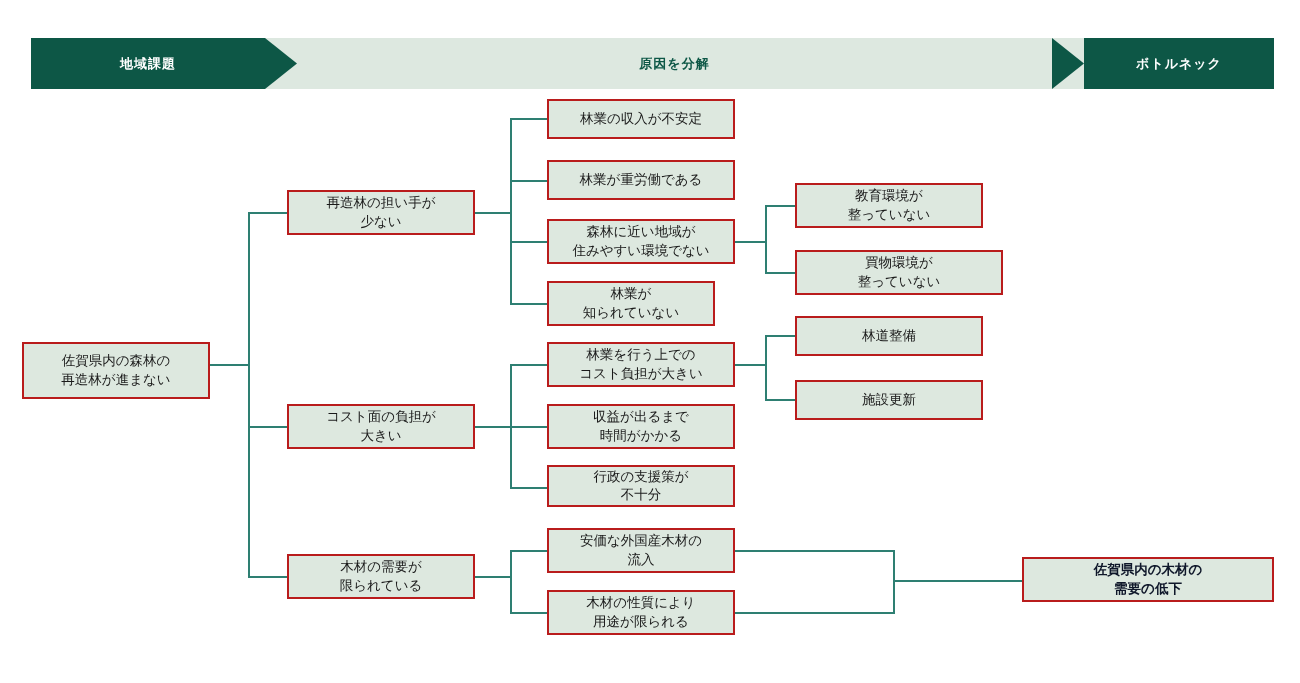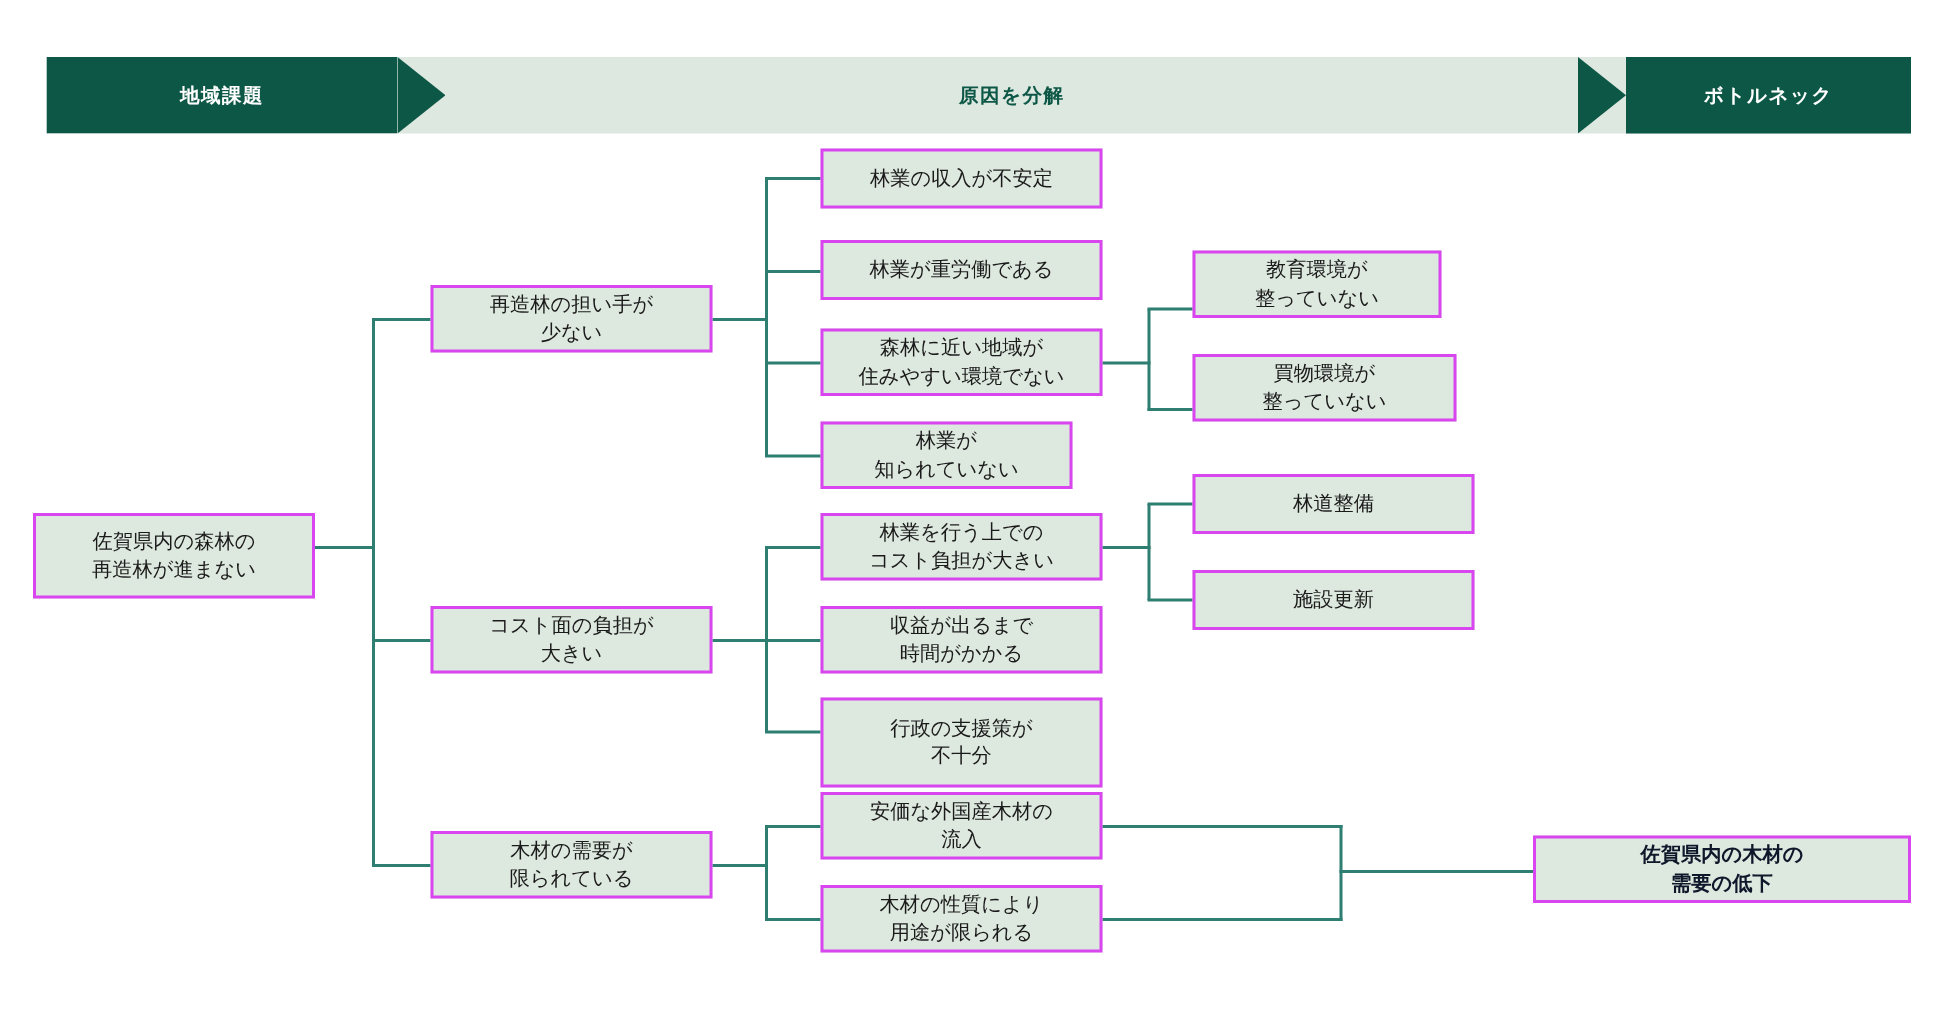--- a/index.html
+++ b/index.html
@@ -79,21 +79,21 @@
     left: 1053px;
     width: 190px;
     background: #0d5746;
   }
 
   
   .node {
     position: absolute;
     box-sizing: border-box;
     background: #dde8df;
-    border: 2px solid #d946ef;
+    border: 2px solid #b91c1c;
     display: flex;
     align-items: center;
     justify-content: center;
     text-align: center;
     color: #1a1a1a;
     font-size: 13.5px;
     line-height: 1.35;
     padding: 2px 4px;
     white-space: pre-line;
   }
@@ -186,31 +186,31 @@
   <div class="node" style="left:547px; top:160px; width:188px; height:40px;">林業が重労働である</div>
   <div class="node" style="left:547px; top:219px; width:188px; height:45px;">森林に近い地域が
 住みやすい環境でない</div>
   <div class="node" style="left:547px; top:281px; width:168px; height:45px;">林業が
 知られていない</div>
 
   <div class="node" style="left:547px; top:342px; width:188px; height:45px;">林業を行う上での
 コスト負担が大きい</div>
   <div class="node" style="left:547px; top:404px; width:188px; height:45px;">収益が出るまで
 時間がかかる</div>
-  <div class="node" style="left:547px; top:465px; width:188px; height:60px;">行政の支援策が
+  <div class="node" style="left:547px; top:465px; width:188px; height:42px;">行政の支援策が
 不十分</div>
 
   <div class="node" style="left:547px; top:528px; width:188px; height:45px;">安価な外国産木材の
 流入</div>
   <div class="node" style="left:547px; top:590px; width:188px; height:45px;">木材の性質により
 用途が限られる</div>
 
-  <div class="node" style="left:795px; top:167px; width:166px; height:45px;">教育環境が
+  <div class="node" style="left:795px; top:183px; width:188px; height:45px;">教育環境が
 整っていない</div>
-  <div class="node" style="left:795px; top:236px; width:176px; height:45px;">買物環境が
+  <div class="node" style="left:795px; top:250px; width:208px; height:45px;">買物環境が
 整っていない</div>
 
   <div class="node" style="left:795px; top:316px; width:188px; height:40px;">林道整備</div>
   <div class="node" style="left:795px; top:380px; width:188px; height:40px;">施設更新</div>
 
   <div class="node bottleneck" style="left:1022px; top:557px; width:252px; height:45px;">佐賀県内の木材の
 需要の低下</div>
 
 </div>
 

